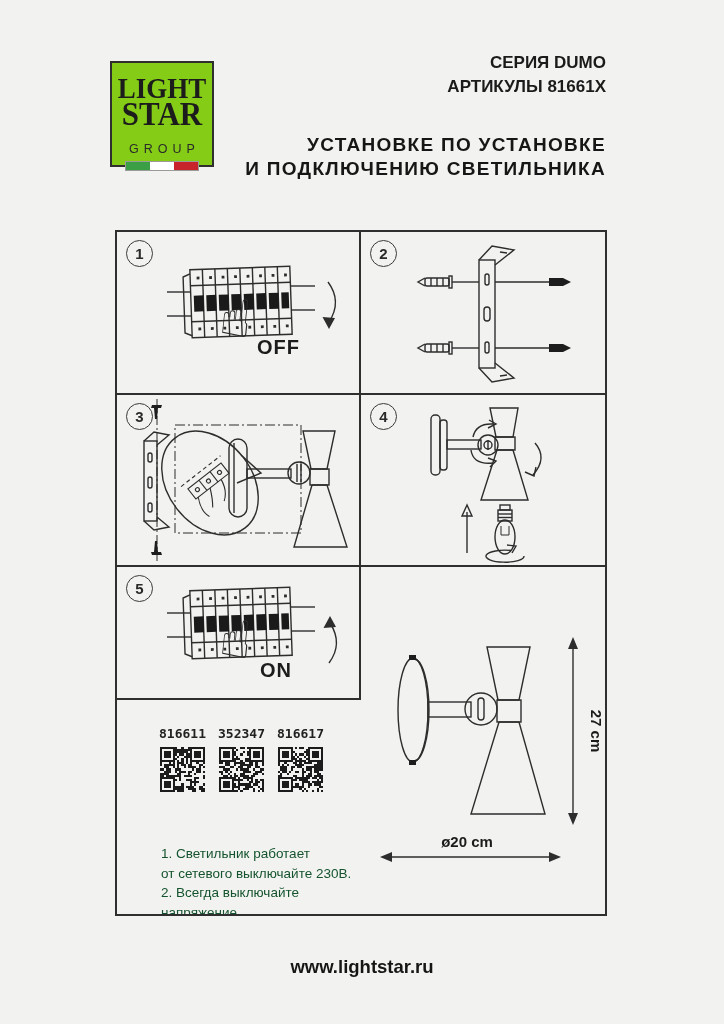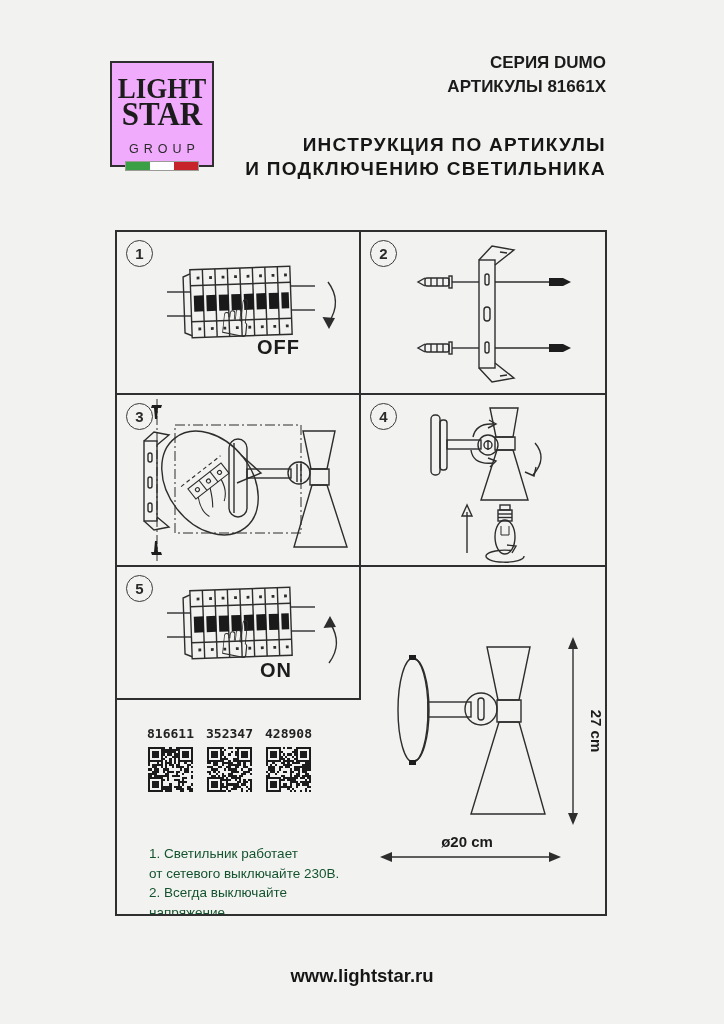--- a/index.html
+++ b/index.html
@@ -1,21 +1,21 @@
 <!DOCTYPE html>
 <html><head>
 <meta charset="utf-8">
 <style>
   html,body{margin:0;padding:0;}
   body{width:724px;height:1024px;background:#e9eae7;font-family:"Liberation Sans",sans-serif;}
   .page{position:relative;width:724px;height:1024px;background:#f2f3f0;overflow:hidden;color:#1d1d1d;}
   svg{display:block;}
   .line{stroke:#2d2d2d;stroke-width:1.4;fill:none;}
   
-  .logo-box{position:absolute;left:110px;top:61px;width:104px;height:106px;border:2px solid #2f2f2f;background:#f0abfc;text-align:center;box-sizing:border-box;padding-top:13px;}
+  .logo-box{position:absolute;left:110px;top:61px;width:104px;height:106px;border:2px solid #2f2f2f;background:#84cc16;text-align:center;box-sizing:border-box;padding-top:13px;}
   .logo-light{font-family:"Liberation Serif",serif;font-weight:bold;font-size:27px;line-height:24px;letter-spacing:0px;color:#1c1c1c;transform:scaleY(1.12);}
   .logo-star{font-family:"Liberation Serif",serif;font-weight:bold;font-size:31px;line-height:28px;color:#1c1c1c;transform:scaleY(1.12);}
   .logo-group{font-size:12.5px;letter-spacing:5px;color:#2a2a2a;margin-top:14px;text-indent:5px;}
   .logo-flag{width:72px;height:8px;margin:5px auto 0;border:1px solid #9a9a96;display:flex;}
   .logo-flag span{flex:1;height:100%;}
   .header-text{position:absolute;right:118px;top:51px;text-align:right;}
   .hdr-series,.hdr-articles{font-size:17px;font-weight:bold;line-height:24px;color:#1b1b1b;}
   .hdr-title{margin-top:34px;font-size:19px;font-weight:bold;letter-spacing:1.3px;line-height:24px;color:#161616;}
   
   .main-box{position:absolute;left:115px;top:230px;width:492px;height:686px;border:2px solid #2f2f2f;box-sizing:border-box;}
@@ -23,40 +23,40 @@
   .vline{left:242px;top:0;width:2px;height:466px;}
   .hline1{left:0;top:161px;right:0;height:2px;}
   .hline2{left:0;top:333px;right:0;height:2px;}
   .hline3{left:0;top:466px;width:244px;height:2px;}
   .panel{position:absolute;overflow:hidden;}
   .p1{left:0;top:0;width:242px;height:161px;}
   .p2{left:244px;top:0;right:0;height:161px;}
   .p3{left:0;top:163px;width:242px;height:170px;}
   .p4{left:244px;top:163px;right:0;height:170px;}
   .p5{left:0;top:335px;width:242px;height:131px;}
-  .qr-notes{left:0;top:468px;width:242px;height:214px;padding-left:8px;}
+  .qr-notes{left:12px;top:468px;width:242px;height:214px;padding-left:8px;}
   .dim-cell{left:244px;top:335px;right:0;height:347px;}
   .step-circle{position:absolute;left:9px;top:8px;width:27px;height:27px;border:1.6px solid #3a3a3a;border-radius:50%;display:flex;align-items:center;justify-content:center;font-size:15px;font-weight:bold;color:#2a2a2a;background:transparent;box-sizing:border-box;}
   .panel-svg{position:absolute;left:0;top:0;}
   .hand{position:absolute;font-family:"DejaVu Sans",sans-serif;font-size:52px;line-height:1;color:#2d2d2d;transform:rotate(6deg);}
   .p1 .hand{left:103px;top:60px;}
   .p5 .hand{left:103px;top:46px;}
   .step-label{position:absolute;font-size:20px;font-weight:bold;letter-spacing:1px;color:#1c1c1c;}
   .p1 .step-label{left:140px;top:104px;}
   .p5 .step-label{left:143px;top:92px;}
   
   .codes-row{position:absolute;left:30px;top:26px;display:flex;gap:13px;}
   .article-col{width:46px;text-align:center;}
   .article-code{font-family:"DejaVu Sans Mono",monospace;font-weight:bold;font-size:13px;color:#222;}
   .qr{width:45px;height:45px;margin:6px auto 0;fill:#1c1c1c;shape-rendering:crispEdges;}
   .notes{position:absolute;left:32px;top:144px;font-size:13.5px;line-height:19.5px;color:#14532d;}
   
   .dim-text{font-family:"Liberation Sans",sans-serif;font-weight:bold;font-size:15px;fill:#1b1b1b;}
   
-  .footer{position:absolute;left:0;top:956px;width:100%;text-align:center;font-size:18.5px;font-weight:bold;color:#161616;margin-top:9px;}
+  .footer{position:absolute;left:0;top:956px;width:100%;text-align:center;font-size:18.5px;font-weight:bold;color:#161616;}
 </style>
 </head>
 <body>
 
 <div class="page">
 
   <div class="logo-box">
     <div class="logo-light">LIGHT</div>
     <div class="logo-star">STAR</div>
     <div class="logo-group">GROUP</div>
@@ -64,21 +64,21 @@
       <span style="background: rgb(59, 160, 69);"></span>
       <span style="background: rgb(255, 255, 255);"></span>
       <span style="background: rgb(199, 35, 43);"></span>
     </div>
   </div>
 
   <div class="header-text">
     <div class="hdr-series">СЕРИЯ DUMO</div>
     <div class="hdr-articles">АРТИКУЛЫ 81661X</div>
     <div class="hdr-title">
-      <div>ИНСТРУКЦИЯ ПО АРТИКУЛЫ</div>
+      <div>УСТАНОВКЕ ПО УСТАНОВКЕ</div>
       <div>И ПОДКЛЮЧЕНИЮ СВЕТИЛЬНИКА</div>
     </div>
   </div>
 
   <div class="main-box">
     <div class="gridline vline"></div>
     <div class="gridline hline1"></div>
     <div class="gridline hline2"></div>
     <div class="gridline hline3"></div>
 
@@ -765,21 +765,21 @@
               <rect x="6" y="20" width="1" height="1"></rect>
               <rect x="7" y="20" width="1" height="1"></rect>
               <rect x="8" y="20" width="1" height="1"></rect>
               <rect x="10" y="20" width="1" height="1"></rect>
               <rect x="16" y="20" width="1" height="1"></rect>
               <rect x="18" y="20" width="1" height="1"></rect>
               <rect x="20" y="20" width="1" height="1"></rect>
             </svg>
         </div>
         <div class="article-col">
-          <div class="article-code">428908</div>
+          <div class="article-code">816617</div>
           <svg class="qr" viewBox="0 0 21 21">
               <rect x="0" y="0" width="1" height="1"></rect>
               <rect x="1" y="0" width="1" height="1"></rect>
               <rect x="2" y="0" width="1" height="1"></rect>
               <rect x="3" y="0" width="1" height="1"></rect>
               <rect x="4" y="0" width="1" height="1"></rect>
               <rect x="5" y="0" width="1" height="1"></rect>
               <rect x="6" y="0" width="1" height="1"></rect>
               <rect x="8" y="0" width="1" height="1"></rect>
               <rect x="10" y="0" width="1" height="1"></rect>

